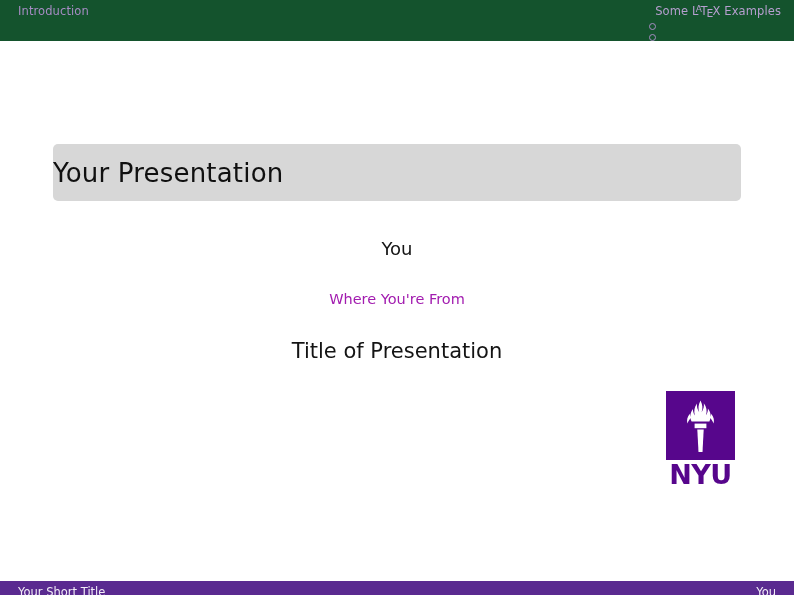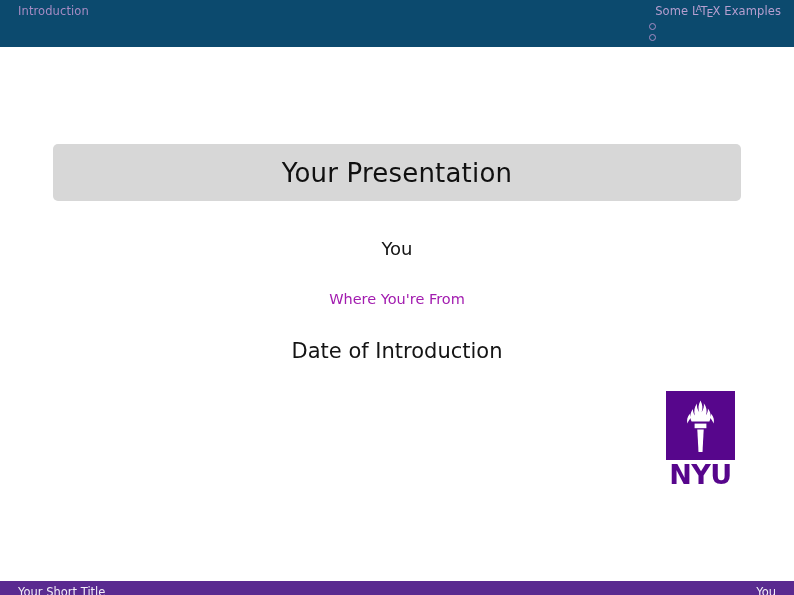--- a/index.html
+++ b/index.html
@@ -17,22 +17,22 @@
     background: #ffffff;
     overflow: hidden;
   }
 
   
   #headbar {
     position: absolute;
     left: 0;
     top: 0;
     width: 794px;
-    height: 47px;
-    background: #0c4a6e;
+    height: 41px;
+    background: #14532d;
   }
   #head-section {
     position: absolute;
     left: 18px;
     top: 4px;
     font-size: 11.5px;
     color: #A78CC4;
     letter-spacing: 0.1px;
     white-space: nowrap;
   }
@@ -94,21 +94,21 @@
     width: 688px;
     height: 57px;
     background: #D7D7D7;
     border-radius: 5px;
   }
   #title-text {
     position: absolute;
     left: 0;
     right: 0;
     top: 14px;
-    text-align: center;
+    text-align: left;
     font-size: 26px;
     color: #101010;
     letter-spacing: 0.2px;
   }
 
   
   #author-text {
     position: absolute;
     left: 0;
     width: 794px;
@@ -216,21 +216,21 @@
       <div class="nav-dot"></div>
     </div>
   </div>
 
   <div id="titleblock">
     <div id="title-text">Your Presentation</div>
   </div>
 
   <div id="author-text">You</div>
   <div id="institute-text">Where You're From</div>
-  <div id="date-text">Date of Introduction</div>
+  <div id="date-text">Title of Presentation</div>
 
   <div id="logo">
     <div id="logo-square"></div>
     <svg id="logo-torch" viewBox="0 0 39 54">
       <g fill="#FFFFFF">
 
         <path d="M19.5 1.5 C 17.2 6.0 17.0 9.4 18.2 13.2 C 16.4 10.6 15.6 7.6 16.0 4.6 C 13.4 8.2 12.6 12.2 13.9 16.4 C 12.5 14.4 11.9 12.2 11.9 9.9 C 9.1 13.6 8.6 18.2 10.6 22.6 L 28.4 22.6 C 30.5 18.0 29.9 13.3 26.9 9.5 C 27.0 11.9 26.4 14.2 25.0 16.3 C 26.4 12.0 25.5 7.9 22.8 4.3 C 23.3 7.4 22.5 10.5 20.6 13.2 C 21.9 9.3 21.7 5.9 19.5 1.5 Z"></path>
 
         <path d="M9.0 14.8 C 6.3 17.8 5.4 21.0 6.5 24.6 C 7.3 22.0 8.6 20.0 10.4 18.5 C 9.3 17.3 8.9 16.1 9.0 14.8 Z"></path>
 

